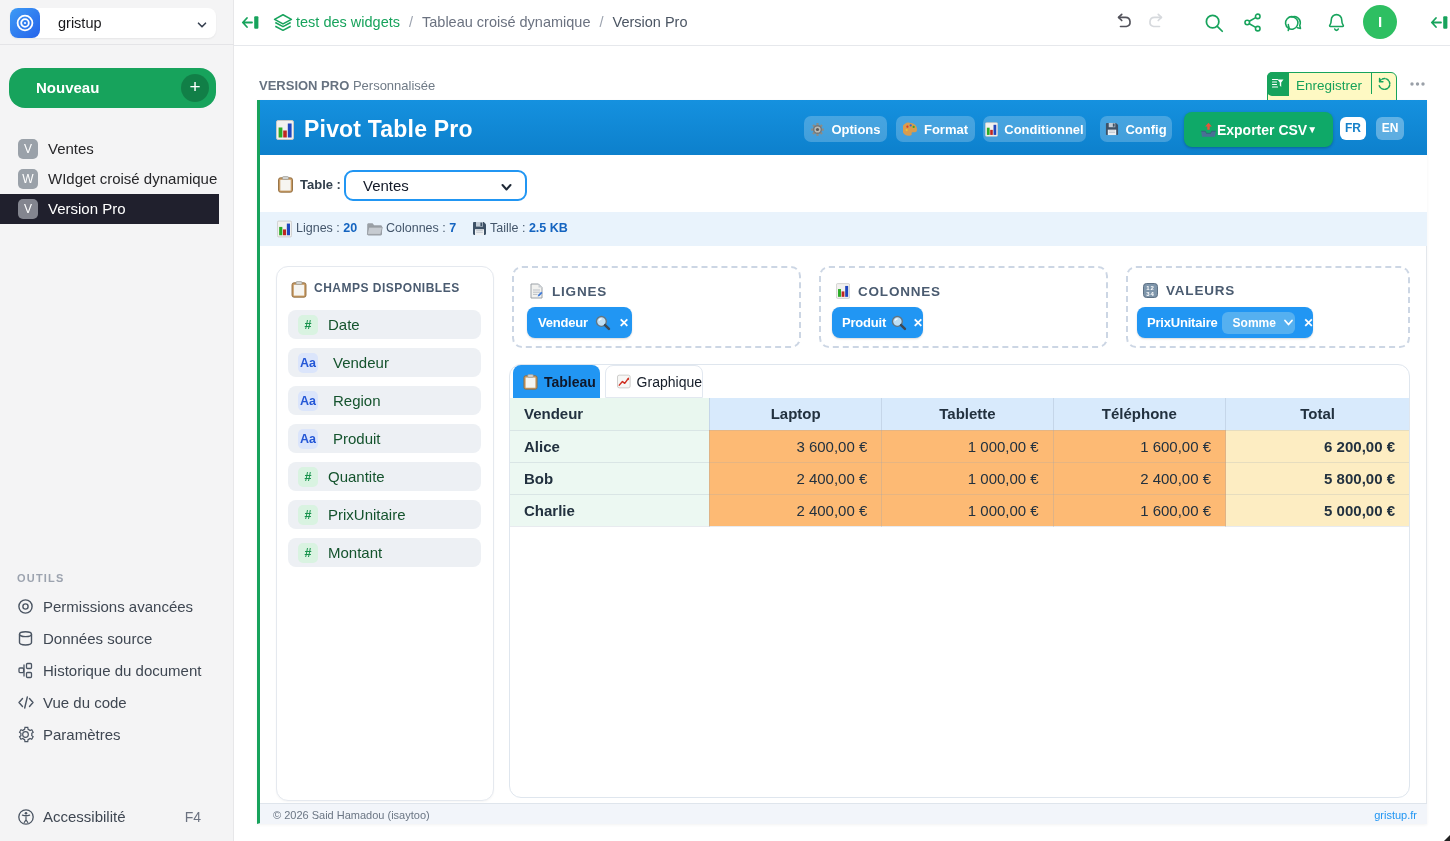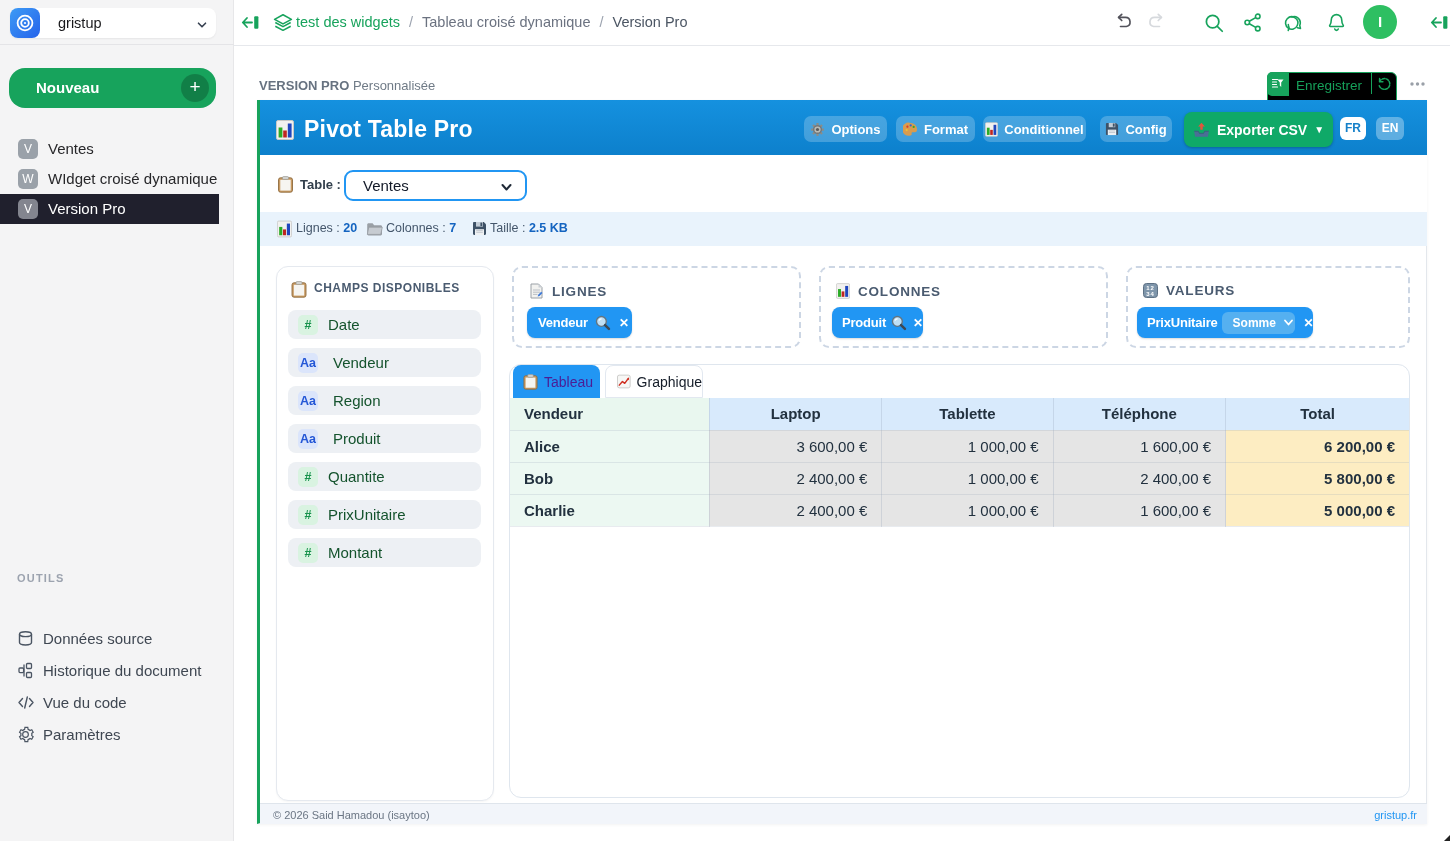--- a/index.html
+++ b/index.html
@@ -57,21 +57,21 @@
     background:#fff; border-left:3px solid #17a35c; border-right:1px solid #e3e7ec;
     border-bottom:1px solid #dfe4ea; box-shadow:0 1px 3px rgba(0,0,0,.05); }
 
   #bluehead { position:absolute; left:0; top:0; width:1167px; height:55px;
     background:linear-gradient(180deg,#1591df,#0d80cc); }
   #pivtitle { position:absolute; left:44px; top:16px; font-size:23px; font-weight:700; color:#fff; letter-spacing:.2px; }
   .hpill { position:absolute; top:16px; height:26px; border-radius:7px; background:rgba(255,255,255,.22);
     color:#fff; font-size:13px; font-weight:700; display:flex; align-items:center; justify-content:center; gap:6px; }
   #btn-export { position:absolute; left:924px; top:12px; width:149px; height:35px; border-radius:8px;
     background:#0fa968; color:#fff; font-size:14px; font-weight:700; display:flex; align-items:center;
-    justify-content:center; gap:7px; box-shadow:0 1px 3px rgba(0,0,0,.25); }
+    justify-content:center; box-shadow:0 1px 3px rgba(0,0,0,.25); }
   #btn-fr { position:absolute; left:1080px; top:17px; width:26px; height:23px; border-radius:6px; background:#fff;
     color:#1580c9; font-size:12px; font-weight:700; text-align:center; line-height:23px; }
   #btn-en { position:absolute; left:1116px; top:17px; width:28px; height:23px; border-radius:6px;
     background:rgba(255,255,255,.33); color:#fff; font-size:12px; font-weight:700; text-align:center; line-height:23px; }
 
   #selrow { position:absolute; left:0; top:55px; width:1167px; height:57px; background:#fff; }
   #tlabel { position:absolute; left:40px; top:22px; font-size:13px; font-weight:700; color:#33404d; }
   #tselect { position:absolute; left:84px; top:15px; width:183px; height:31px; border:2px solid #2196f3;
     border-radius:9px; background:#fff; }
   #tselect .v { position:absolute; left:17px; top:5px; font-size:15px; color:#111827; }
@@ -100,32 +100,32 @@
     display:flex; align-items:center; box-shadow:0 1px 2px rgba(0,0,0,.15); }
   .chip > * { flex-shrink:0; }
   .chip .nm { font-size:13px; font-weight:700; letter-spacing:-0.2px; }
   .chip .x { font-size:12px; font-weight:700; }
 
   
   #tabcard { position:absolute; left:249px; top:264px; width:901px; height:434px; background:#fff;
     border:1px solid #dfe6ee; border-radius:12px; }
   .tab { position:absolute; top:0; height:33px; display:flex; align-items:center; gap:6px;
     font-size:14px; border-radius:8px 8px 0 0; }
-  #tab1 { left:3px; width:87px; background:#2196f3; color:#4c1d95; font-weight:400; padding-left:10px; }
+  #tab1 { left:3px; width:87px; background:#2196f3; color:#0f172a; font-weight:700; padding-left:10px; }
   #tab2 { left:95px; width:98px; background:#fff; color:#141c28; border:1px solid #e2e8f0; padding-left:11px; }
 
   
   #ptable { position:absolute; left:0px; top:33px; width:899px; border-collapse:collapse; }
   #ptable td { height:32px; font-size:15px; color:#22313f; border-right:1px solid rgba(148,163,184,.28);
     border-bottom:1px solid rgba(148,163,184,.22); padding:0 14px; }
   #ptable td:last-child { border-right:none; }
   #ptable .hgreen { background:#e9f7ef; font-weight:700; }
   #ptable .hblue  { background:#d8eafc; font-weight:700; text-align:center; }
   #ptable .lbl    { background:#ecf8f2; font-weight:700; }
-  #ptable .val    { background:#e5e5e5; text-align:right; }
+  #ptable .val    { background:#fdba74; text-align:right; }
   #ptable .tot    { background:#fdedc2; text-align:right; font-weight:700; }
   #ptable .glbl   { background:#fcd96d; font-weight:700; }
   #ptable .gval   { background:#fdf3cd; text-align:right; font-weight:700; }
 
   #wfooter { position:absolute; left:0; top:703px; width:1167px; height:21px; background:#f2f5fa;
     border-top:1px solid #dfe5ec; font-size:11px; color:#6b7684; }
   #wfooter .l { position:absolute; left:13px; top:5px; }
   #wfooter .r { position:absolute; right:10px; top:5px; color:#2196f3; }
 
   #corner { position:absolute; right:0; bottom:0; width:0; height:0;
@@ -162,20 +162,27 @@
       <span class="badge">W</span>
       <span class="lbl">WIdget croisé dynamique</span>
     </div>
   <div class="docitem active" style="top:194px">
       <span class="badge">V</span>
       <span class="lbl">Version Pro</span>
     </div>
 
   <div id="outils-label">OUTILS</div>
 
+  <div class="outil" style="top:592px">
+    <svg width="17" height="17" viewBox="0 0 17 17">
+        <circle cx="8.5" cy="8.5" r="6.6" fill="none" stroke="#4b5563" stroke-width="1.4"></circle>
+        <circle cx="8.5" cy="8.5" r="2.6" fill="none" stroke="#4b5563" stroke-width="1.4"></circle>
+      </svg>
+    <span class="lbl">Permissions avancées</span>
+  </div>
   <div class="outil" style="top:624px">
     <svg width="17" height="17" viewBox="0 0 17 17">
         <ellipse cx="8.5" cy="4.2" rx="6" ry="2.4" fill="none" stroke="#4b5563" stroke-width="1.4"></ellipse>
         <path d="M2.5 4.2v8.4c0 1.3 2.7 2.4 6 2.4s6-1.1 6-2.4V4.2" fill="none" stroke="#4b5563" stroke-width="1.4"></path>
       </svg>
     <span class="lbl">Données source</span>
   </div>
   <div class="outil" style="top:656px">
     <svg width="17" height="17" viewBox="0 0 17 17">
         <path d="M7 2.5v12" stroke="#4b5563" stroke-width="1.3" fill="none"></path>
@@ -190,20 +197,29 @@
         <path d="M5.5 4.5 2 8.5l3.5 4M12.5 4.5 16 8.5l-3.5 4M10.3 3 7.7 14" fill="none" stroke="#4b5563" stroke-width="1.4" stroke-linecap="round" stroke-linejoin="round"></path>
       </svg>
     <span class="lbl">Vue du code</span>
   </div>
   <div class="outil" style="top:720px">
     <svg width="17" height="17" viewBox="0 0 24 24">
         <path d="M12 8a4 4 0 100 8 4 4 0 000-8zm9 4c0-.6-.05-1.1-.14-1.6l2-1.6-2-3.5-2.4 1a8 8 0 00-2.8-1.6L15.2 2h-4l-.4 2.7a8 8 0 00-2.8 1.6l-2.4-1-2 3.5 2 1.6c-.1.5-.15 1-.15 1.6s.05 1.1.14 1.6l-2 1.6 2 3.5 2.4-1a8 8 0 002.8 1.6l.4 2.7h4l.4-2.7a8 8 0 002.8-1.6l2.4 1 2-3.5-2-1.6c.1-.5.14-1 .14-1.6z" fill="none" stroke="#4b5563" stroke-width="1.7"></path>
       </svg>
     <span class="lbl">Paramètres</span>
   </div>
+  <div class="outil" style="top:802px">
+    <svg width="18" height="18" viewBox="0 0 18 18">
+        <circle cx="9" cy="9" r="7.2" fill="none" stroke="#4b5563" stroke-width="1.3"></circle>
+        <circle cx="9" cy="5.2" r="1.3" fill="#4b5563"></circle>
+        <path d="M5.4 7.2c2.4.7 4.8.7 7.2 0M9 8.8v3M9 11.8l-1.8 2.7M9 11.8l1.8 2.7" fill="none" stroke="#4b5563" stroke-width="1.2" stroke-linecap="round"></path>
+      </svg>
+    <span class="lbl">Accessibilité</span>
+    <span class="right" style="right:33px">F4</span>
+  </div>
 </div>
 
 <div id="topbar">
   <svg class="tb-ic" style="left:7px;top:13px" width="19" height="19" viewBox="0 0 19 19">
       <path d="M11 9.5H2.5M6 5 1.8 9.5 6 14" fill="none" stroke="#17a35c" stroke-width="1.8" stroke-linecap="round" stroke-linejoin="round"></path>
       <rect x="13.2" y="3.2" width="4.2" height="12.6" rx="1" fill="#17a35c"></rect>
     </svg>
   <svg class="tb-ic" style="left:38px;top:12px" width="22" height="22" viewBox="0 0 24 24">
       <path d="M12 3 2.8 8 12 13l9.2-5z" fill="none" stroke="#17a35c" stroke-width="1.7" stroke-linejoin="round"></path>
       <path d="M3.6 11.5 12 16l8.4-4.5M3.6 15.5 12 20l8.4-4.5" fill="none" stroke="#17a35c" stroke-width="1.7" stroke-linejoin="round"></path>
@@ -239,21 +255,21 @@
     </svg>
   <div id="avatar">I</div>
   <svg class="tb-ic" style="left:1196px;top:13px" width="19" height="19" viewBox="0 0 19 19">
       <path d="M11 9.5H2.5M6 5 1.8 9.5 6 14" fill="none" stroke="#17a35c" stroke-width="1.8" stroke-linecap="round" stroke-linejoin="round"></path>
       <rect x="13.2" y="3.2" width="4.2" height="12.6" rx="1" fill="#17a35c"></rect>
     </svg>
 </div>
 
 <div id="verlabel"><b>VERSION PRO</b> Personnalisée</div>
 
-<div id="btn-save" style="position:absolute;left:1267px;top:72px;width:130px;height:35px;border:1.5px solid #17a35c;border-radius:6px;background:#000000;">
+<div id="btn-save" style="position:absolute;left:1267px;top:72px;width:130px;height:35px;border:1.5px solid #17a35c;border-radius:6px;background:#fef9c3;">
   <span style="position:absolute;left:-1.5px;top:-1.5px;width:22px;height:24px;background:#17a35c;border-radius:5px 0 0 5px;">
     <svg style="position:absolute;left:4px;top:5px" width="14" height="14" viewBox="0 0 14 14">
         <path d="M1.5 2.5h5M1.5 5h4M1.5 7.5h4M1.5 10h5" stroke="#fff" stroke-width="1.2" stroke-linecap="round"></path>
         <path d="M6.5 2.5h6l-2.3 3v4.6L8.8 8.5V5.5z" fill="#fff"></path>
       </svg>
   </span>
   <span style="position:absolute;left:28px;top:4.5px;font-size:13.5px;color:#16a15a;">Enregistrer</span>
   <span style="position:absolute;left:103px;top:0;width:1px;height:21px;background:#17a35c;"></span>
   <svg style="position:absolute;left:109px;top:4px" width="15" height="15" viewBox="0 0 15 15">
       <path d="M2.6 4.5A5.4 5.4 0 112.1 8" fill="none" stroke="#17a35c" stroke-width="1.5" stroke-linecap="round" stroke-dasharray="2.4 1.4"></path>

